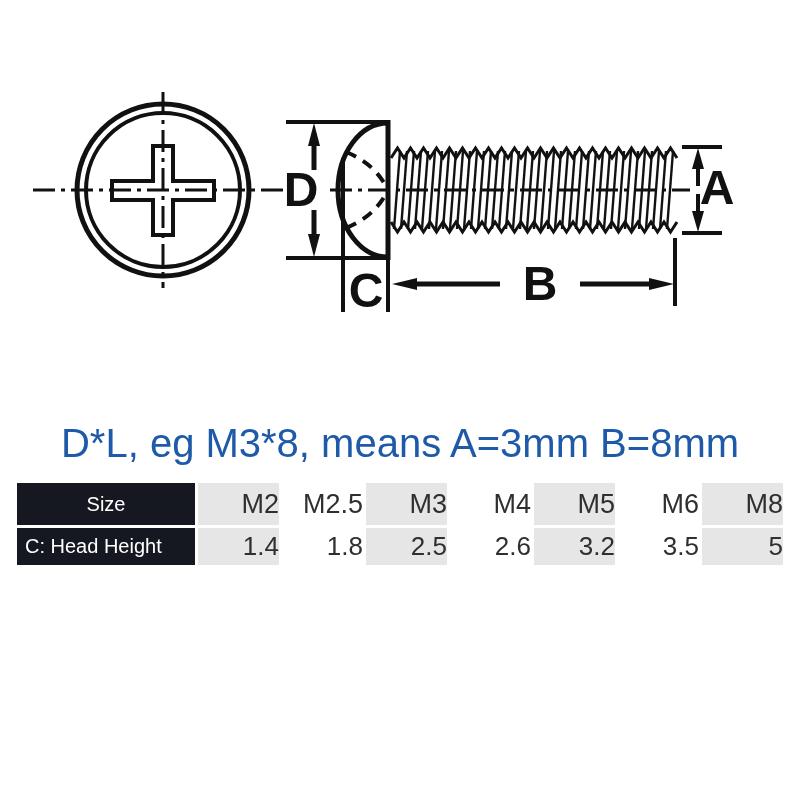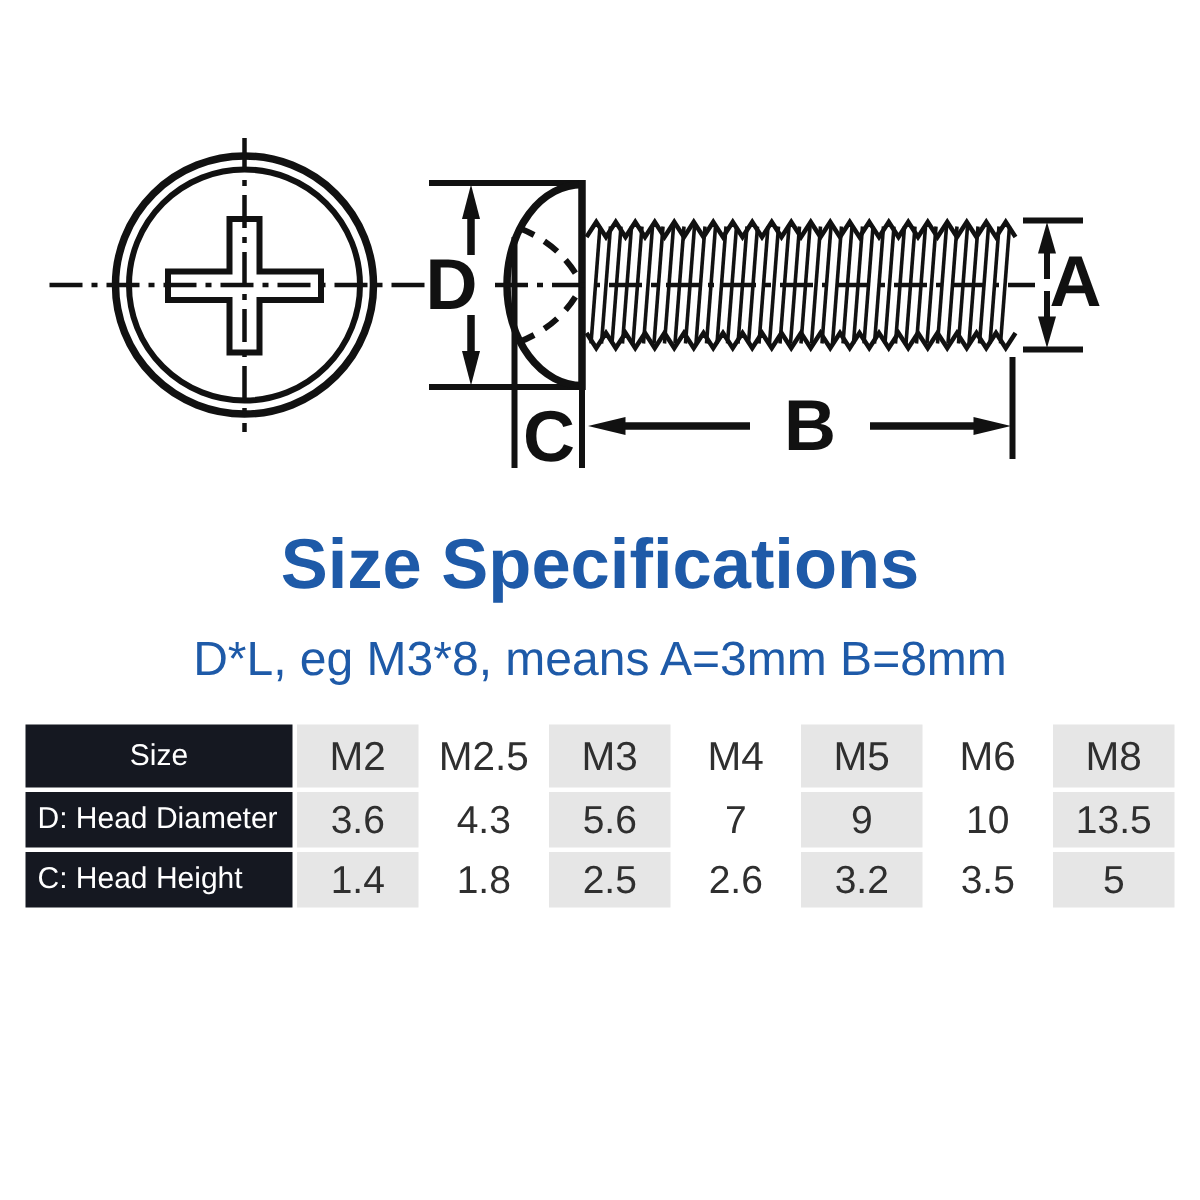--- a/index.html
+++ b/index.html
@@ -2,24 +2,24 @@
 <html><head>
 <meta charset="utf-8">
 <style>
   html,body{margin:0;padding:0;background:#fff;}
   .page{position:relative;width:800px;height:800px;background:#ffffff;overflow:hidden;
         font-family:"Liberation Sans",sans-serif;}
   .diagram-svg{position:absolute;left:0;top:0;}
   .title{position:absolute;left:0;top:348px;width:100%;text-align:center;
          font-size:47px;font-weight:bold;color:#1e5aa8;letter-spacing:0px;}
   .subtitle{position:absolute;left:0;top:421px;width:100%;text-align:center;
-            font-size:32px;font-weight:400;color:#1e5aa8;}
+            font-size:40px;font-weight:400;color:#1e5aa8;}
   .spec-table{position:absolute;left:14px;top:480px;width:772px;
               border-collapse:separate;border-spacing:3px;table-layout:fixed;}
-  .spec-table tr>*{vertical-align:middle;text-align:center;font-weight:400;padding:0;}
+  .spec-table tr>*{vertical-align:middle;text-align:right;font-weight:400;padding:0;}
   .spec-table thead tr{height:42px;}
   .spec-table tbody tr{height:37px;}
   .spec-table tr>*:nth-child(2n){background:#e6e6e6;}
   .spec-table tr>*:nth-child(2n+3){background:#ffffff;}
   .spec-table tr>*:first-child{background:#151821;color:#ffffff;font-size:20px;
               text-align:left;padding-left:8px;}
   .spec-table tr>*.center{text-align:center;padding-left:0;}
   .spec-table thead th.mcol{font-size:27px;color:#2f2f2f;}
   .spec-table tbody td{font-size:26px;color:#2f2f2f;}
   .watermark{position:absolute;left:72px;top:591px;font-size:40px;white-space:nowrap;
@@ -127,21 +127,20 @@
         <line x1="682" y1="233" x2="722" y2="233" stroke="#111" stroke-width="4"></line>
         <polygon points="698,148 692,169 704,169" fill="#111"></polygon>
         <line x1="698" y1="166" x2="698" y2="186" stroke="#111" stroke-width="4"></line>
         <line x1="698" y1="194" x2="698" y2="214" stroke="#111" stroke-width="4"></line>
         <polygon points="698,232 692,211 704,211" fill="#111"></polygon>
         <text x="717" y="204" text-anchor="middle" class="dimlabel">A</text>
       </g>
     </g>
   </svg>
 
-  <div class="title">Size Specifications</div>
   <div class="subtitle">D*L, eg M3*8, means A=3mm B=8mm</div>
 
   <table class="spec-table">
     <colgroup>
         <col style="width:178px">
         <col span="7">
       </colgroup>
     <thead>
       <tr>
         <th class="center">Size</th>
@@ -149,30 +148,20 @@
         <th class="mcol">M2.5</th>
         <th class="mcol">M3</th>
         <th class="mcol">M4</th>
         <th class="mcol">M5</th>
         <th class="mcol">M6</th>
         <th class="mcol">M8</th>
       </tr>
     </thead>
     <tbody>
       <tr>
-        <td>D: Head Diameter</td>
-        <td>3.6</td>
-        <td>4.3</td>
-        <td>5.6</td>
-        <td>7</td>
-        <td>9</td>
-        <td>10</td>
-        <td>13.5</td>
-      </tr>
-      <tr>
         <td>C: Head Height</td>
         <td>1.4</td>
         <td>1.8</td>
         <td>2.5</td>
         <td>2.6</td>
         <td>3.2</td>
         <td>3.5</td>
         <td>5</td>
       </tr>
     </tbody>

